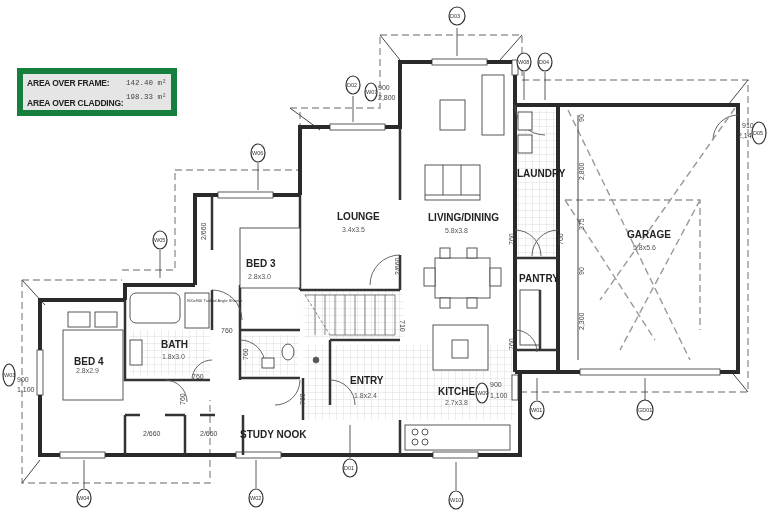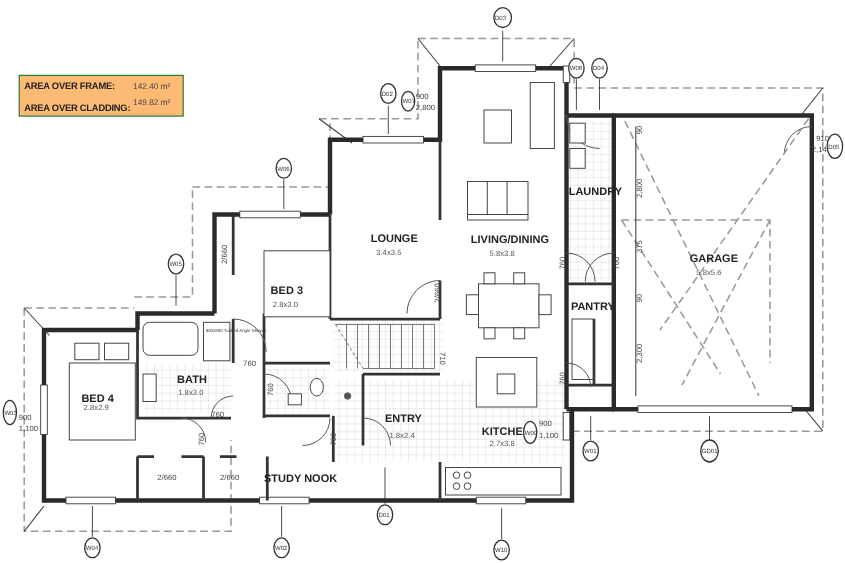--- a/index.html
+++ b/index.html
@@ -7,32 +7,32 @@
   svg{position:absolute;left:0;top:0;}
   .wallline{stroke:#2a2a2a;stroke-width:4;fill:none;}
   .thin{stroke:#444;stroke-width:1;fill:none;}
   .dash{stroke:#999;stroke-width:1.4;fill:none;stroke-dasharray:7 4;}
   .tile{fill:url(#grid);}
   .room-label{font-family:"Liberation Sans",sans-serif;font-weight:bold;font-size:10px;fill:#222;}
   .room-size{font-family:"Liberation Sans",sans-serif;font-size:7px;fill:#555;}
   .dim{font-family:"Liberation Sans",sans-serif;font-size:7px;fill:#444;}
   .tag{fill:#fff;stroke:#333;stroke-width:1.2;}
   .tag-text{font-family:"Liberation Sans",sans-serif;font-size:5.5px;fill:#333;}
-  .area-box{position:absolute;left:17px;top:68px;width:148px;height:36px;border:1px solid #15803d;background:#fdba74;}
+  .area-box{position:absolute;left:17px;top:68px;width:148px;height:36px;border:6px solid #15803d;background:#e5e5e5;}
   .area-row{position:absolute;left:4px;font-family:"Liberation Sans",sans-serif;font-size:8.5px;font-weight:bold;color:#222;letter-spacing:-0.2px;}
-  .area-val{position:absolute;left:103px;font-family:Liberation Sans, sans-serif;font-size:7.5px;color:#444;}
+  .area-val{position:absolute;left:103px;font-family:Liberation Mono, monospace;font-size:7.5px;color:#444;}
 </style>
 </head>
 <body>
 
 <div class="area-box">
   <div class="area-row" style="top:4px">AREA OVER FRAME:</div>
   <div class="area-val" style="top:5px">142.40 m²</div>
   <div class="area-row" style="top:24px">AREA OVER CLADDING:</div>
-  <div class="area-val" style="top:19px">149.82 m²</div>
+  <div class="area-val" style="top:19px">198.33 m²</div>
 </div>
 
 <svg width="768" height="512" viewBox="0 0 768 512">
   <defs>
     <pattern id="grid" width="7" height="7" patternUnits="userSpaceOnUse">
       <rect width="7" height="7" fill="#fff"></rect>
       <path d="M7 0 L0 0 0 7" fill="none" stroke="#cfcfcf" stroke-width="0.7"></path>
     </pattern>
     <pattern id="hatch" width="3" height="3" patternUnits="userSpaceOnUse">
       <rect width="3" height="3" fill="#8a8a8a"></rect>

